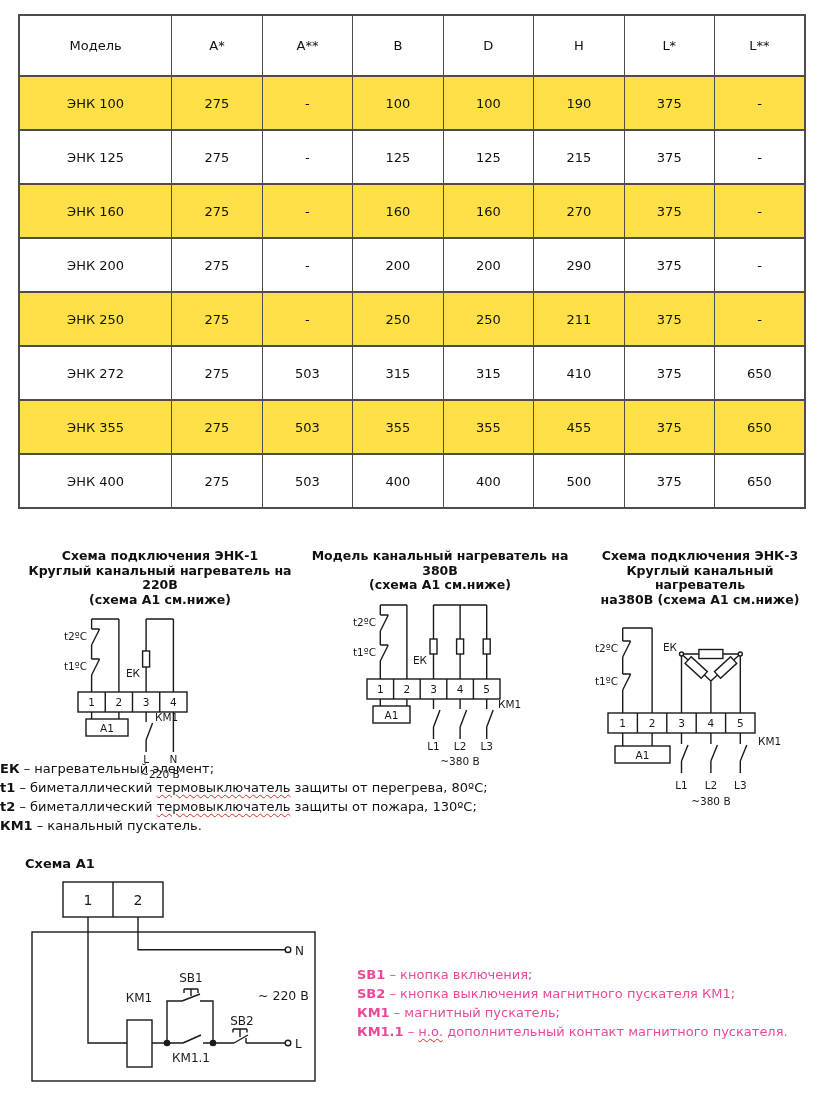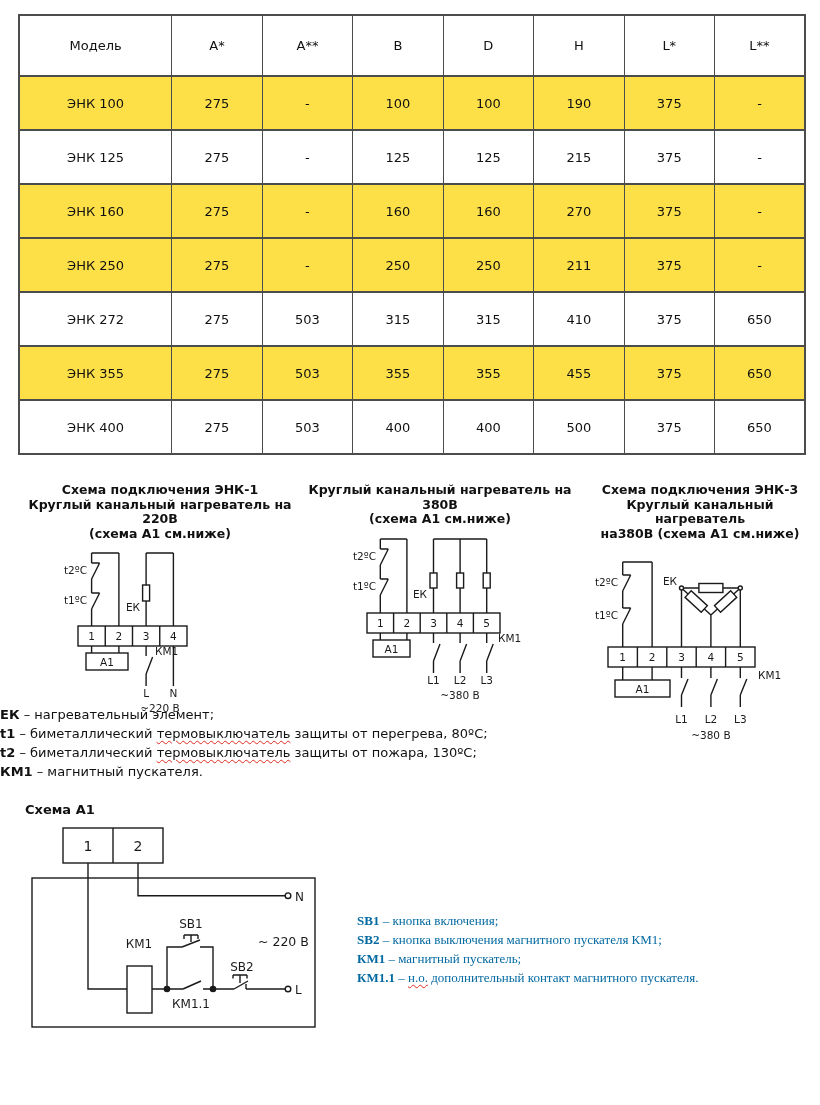--- a/index.html
+++ b/index.html
@@ -23,36 +23,36 @@
   table.spec thead tr { height:61px; }
   table.spec tbody tr { height:54px; }
   table.spec tbody tr.stripe { background:#fde047; }
   .col-model { width:152px; }
   .col-num { width:90px; }
   
   .diagrams-row { margin:28px 0 0 20px; display:flex; height:222px; align-items:flex-start; }
   .diag { flex:none; }
   .diag-1, .diag-2 { width:280px; }
   .diag-3 { width:240px; }
-  .diag-title { font-size:12.5px; font-weight:bold; line-height:14.5px; text-align:center; color:#111; }
+  .diag-title { font-size:12.5px; font-weight:bold; line-height:14.5px; text-align:center; color:#111;margin-top:12px; }
   .diag svg { display:block; margin-top:2px; overflow:visible; }
   svg text { font-family:"DejaVu Sans","Liberation Sans",sans-serif; fill:#1a1a1a; }
   
   .legend { font-size:13px; line-height:19px; color:#111; }
   .legend .term { font-weight:bold; }
   .spell {
     text-decoration-line:underline; text-decoration-style:wavy;
     text-decoration-color:#e02b20; text-decoration-thickness:1px;
     text-underline-offset:2px;
   }
   
   .a1-title { margin:21px 0 6px 25px; width:280px; text-align:left; font-size:13px; font-weight:bold; color:#111; }
   .a1-section { display:flex; align-items:flex-start; }
   .a1-left { margin-left:25px; flex:none; }
-  .a1-legend { margin-left:22px; padding-top:88px; font-size:13px; line-height:19px; color:#0369a1;font-family:Liberation Serif, serif; }
+  .a1-legend { margin-left:22px; padding-top:88px; font-size:13px; line-height:19px; color:#ec4899; }
   .a1-legend .term { font-weight:bold; }
 </style>
 </head>
 <body>
 
 <div class="table-wrap">
   <table class="spec">
     <colgroup>
       <col class="col-model">
         <col class="col-num">
@@ -96,20 +96,30 @@
           <td>375</td>
           <td>-</td>
         </tr>
         <tr class="stripe">
           <td>ЭНК 160</td>
           <td>275</td>
           <td>-</td>
           <td>160</td>
           <td>160</td>
           <td>270</td>
+          <td>375</td>
+          <td>-</td>
+        </tr>
+        <tr>
+          <td>ЭНК 200</td>
+          <td>275</td>
+          <td>-</td>
+          <td>200</td>
+          <td>200</td>
+          <td>290</td>
           <td>375</td>
           <td>-</td>
         </tr>
         <tr class="stripe">
           <td>ЭНК 250</td>
           <td>275</td>
           <td>-</td>
           <td>250</td>
           <td>250</td>
           <td>211</td>
@@ -182,21 +192,21 @@
       <text x="87" y="122.5" font-size="10.5" text-anchor="middle">А1</text>
       <text x="135" y="112" font-size="10.5">КМ1</text>
       <text x="126.1" y="154" font-size="10.5" text-anchor="middle">L</text>
       <text x="153.4" y="154" font-size="10.5" text-anchor="middle">N</text>
       <text x="140" y="169" font-size="10.5" text-anchor="middle">~220 В</text>
     </svg>
   </div>
 
   <div class="diag diag-2">
     <div class="diag-title">
-      <div>Круглый канальный нагреватель на 380В</div>
+      <div>Модель канальный нагреватель на 380В</div>
       <div>(схема А1 см.ниже)</div>
     </div>
     <svg width="280" height="178" viewBox="0 0 280 178">
       <g stroke="#1a1a1a" stroke-width="1.4" fill="none">
         <path d="M80.3,10 H106.9 M106.9,10 V84 M80.3,10 V20 M80.3,36 V50 M80.3,66 V84"></path>
         <path d="M80.3,20 h8 M88.3,20 L80.3,36"></path>
         <path d="M80.3,50 h8 M88.3,50 L80.3,66"></path>
         <path d="M133.5,10 H186.7 M133.5,10 V44 M133.5,59 V84 M160.1,10 V44 M160.1,59 V84 M186.7,10 V44 M186.7,59 V84"></path>
         <rect x="130" y="44" width="7" height="15" fill="#fff"></rect>
         <rect x="156.6" y="44" width="7" height="15" fill="#fff"></rect>
@@ -266,21 +276,21 @@
       <text x="160.3" y="180" font-size="10.5" text-anchor="middle">L3</text>
       <text x="130.9" y="196" font-size="10.5" text-anchor="middle">~380 В</text>
     </svg>
   </div>
 </div>
 
 <div class="legend">
   <div><span class="term">ЕК</span><span> – нагревательный элемент;</span><span class="spell"></span><span></span></div>
   <div><span class="term">t1</span><span> – биметаллический </span><span class="spell">термовыключатель</span><span> защиты от перегрева, 80ºС;</span></div>
   <div><span class="term">t2</span><span> – биметаллический </span><span class="spell">термовыключатель</span><span> защиты от пожара, 130ºС;</span></div>
-  <div><span class="term">КМ1</span><span> – магнитный пускателя.</span><span class="spell"></span><span></span></div>
+  <div><span class="term">КМ1</span><span> – канальный пускатель.</span><span class="spell"></span><span></span></div>
 </div>
 
 <div class="a1-title">Схема А1</div>
 
 <div class="a1-section">
   <div class="a1-left">
     <svg width="310" height="215" viewBox="0 0 310 215">
       <g stroke="#1a1a1a" stroke-width="1.4" fill="none">
         <rect x="38" y="5" width="100" height="35"></rect>
         <path d="M88,5 V40"></path>

